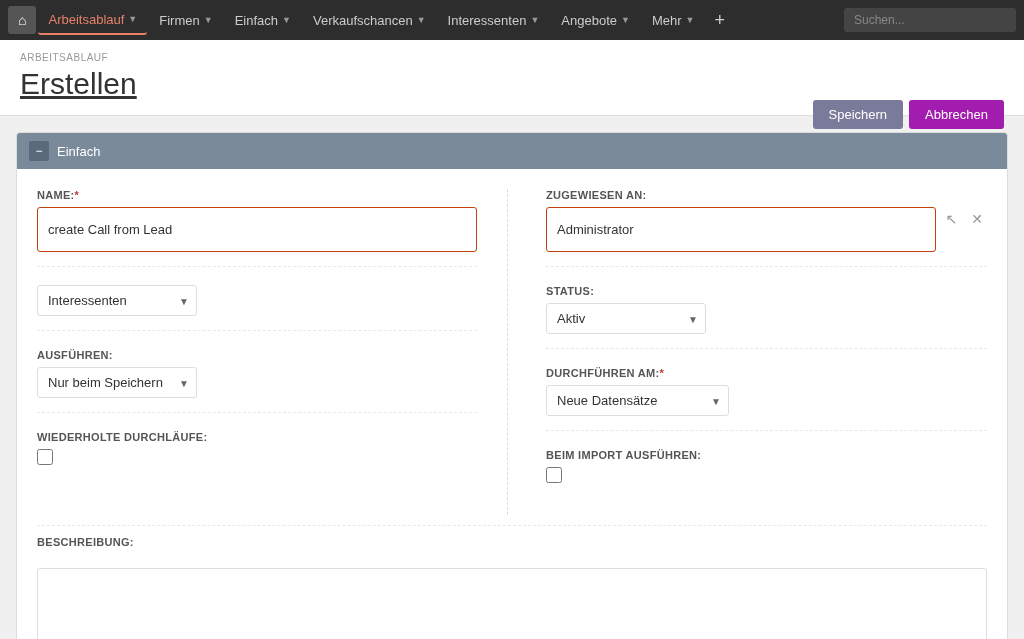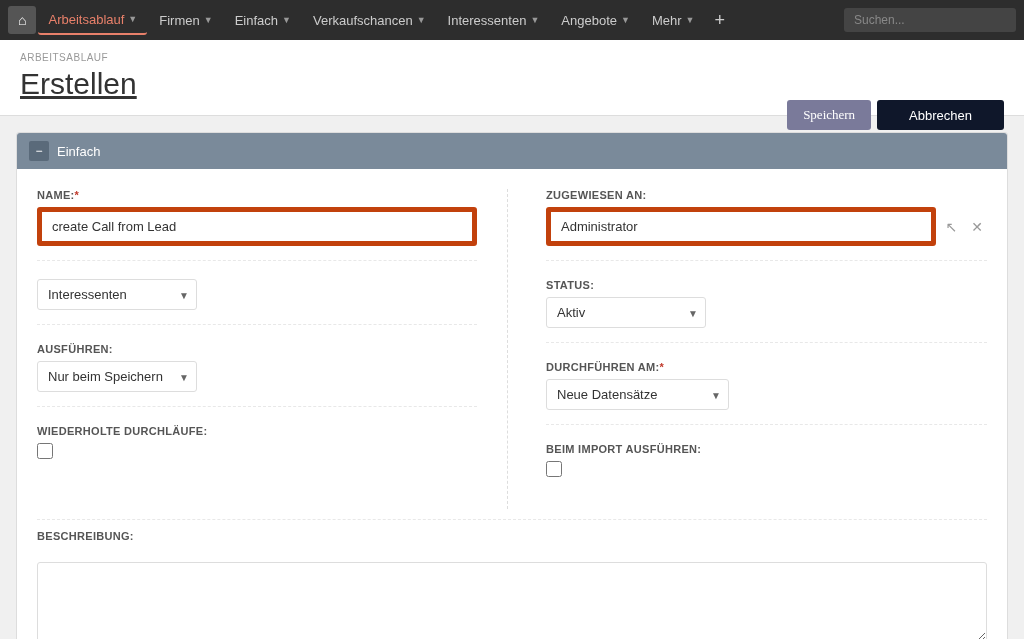--- a/index.html
+++ b/index.html
@@ -91,27 +91,26 @@
       gap: 6px;
     }
     .btn-save {
       background: #7a7a9a;
       color: white;
       border: none;
       padding: 7px 16px;
       border-radius: 3px;
       cursor: pointer;
       font-size: 13px;
-      font-family: Liberation Serif, serif;
     }
     .btn-cancel {
-      background: #0f172a;
+      background: #a21caf;
       color: white;
       border: none;
-      padding: 7px 32px;
+      padding: 7px 16px;
       border-radius: 3px;
       cursor: pointer;
       font-size: 13px;
     }
 
     .page-header-wrapper {
       position: relative;
     }
 
     
@@ -185,23 +184,23 @@
       text-transform: uppercase;
       color: #555;
       margin-bottom: 6px;
       letter-spacing: 0.3px;
     }
     .form-label .required {
       color: #c0392b;
     }
     .form-control {
       width: 100%;
-      border: 5px solid #c2410c;
-      border-radius: 3px;
-      padding: 7px 10px;
+      border: 1px solid #c2410c;
+      border-radius: 3px;
+      padding: 14px 10px;
       font-size: 13px;
       color: #333;
       background: white;
     }
 
     .select-wrapper {
       position: relative;
       display: inline-block;
     }
     .select-wrapper select {
@@ -222,21 +221,21 @@
       top: 50%;
       transform: translateY(-50%);
       pointer-events: none;
       color: #666;
       font-size: 10px;
     }
 
     
     .assigned-field {
       display: flex;
-      align-items: center;
+      align-items: flex-start;
       gap: 6px;
     }
     .assigned-field input {
       flex: 1;
     }
     .assigned-field .icon-btn {
       background: none;
       border: none;
       cursor: pointer;
       color: #999;

